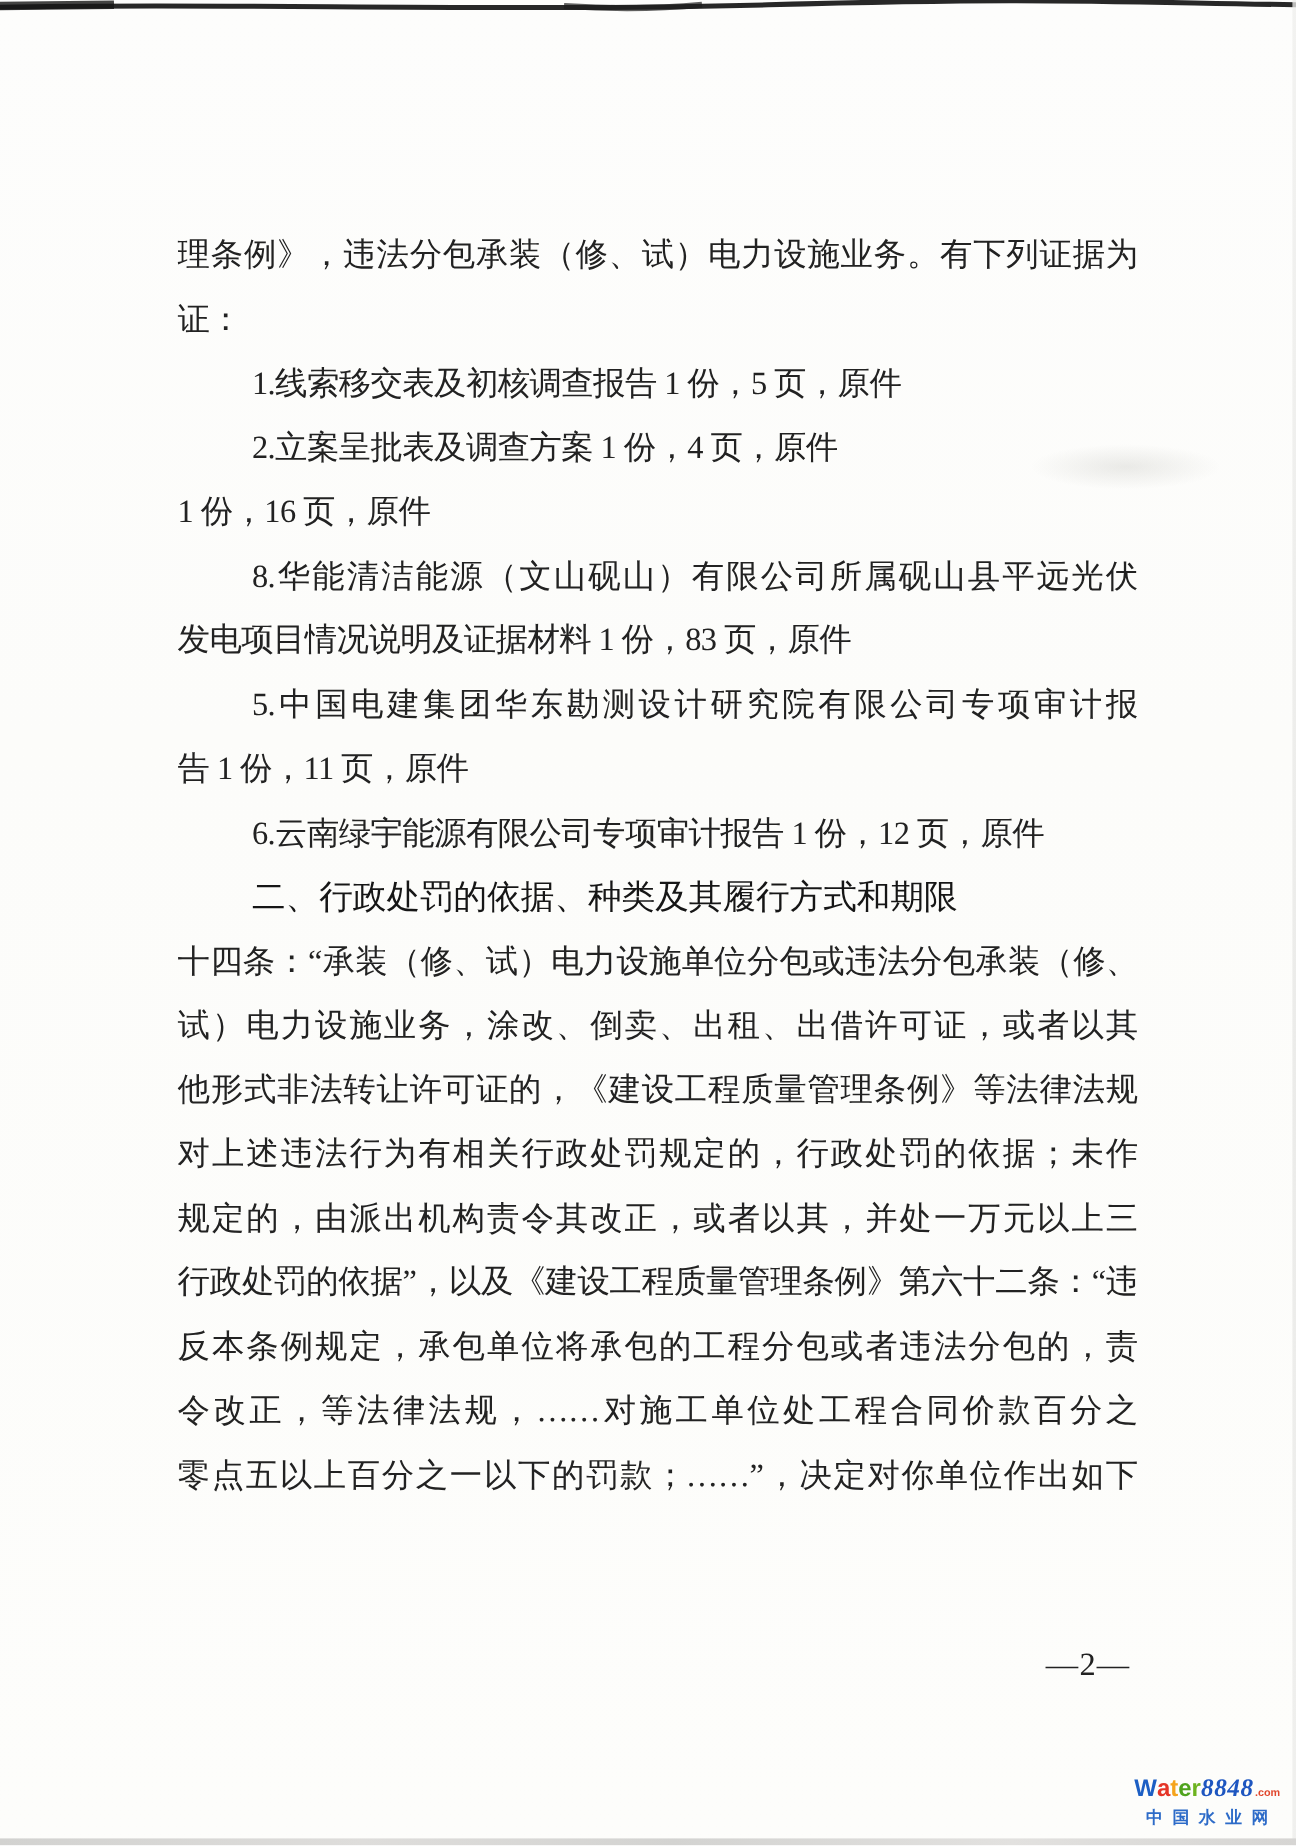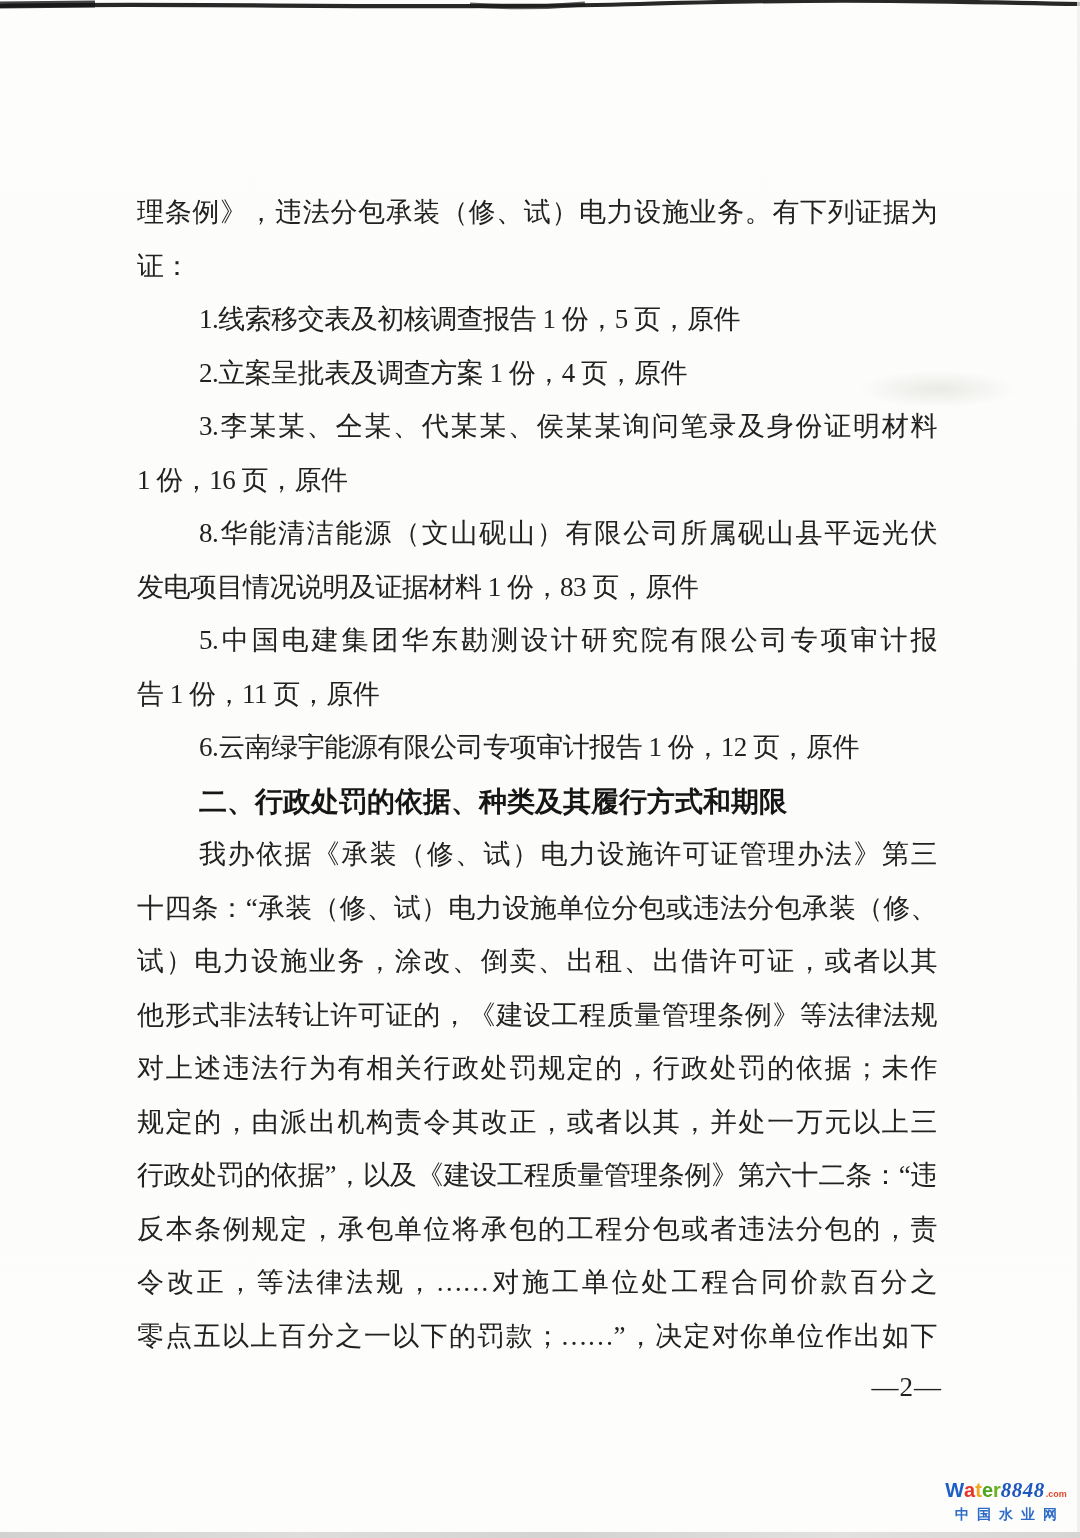--- a/index.html
+++ b/index.html
@@ -21,39 +21,39 @@
   }
   .bottom-edge {
     position: absolute; bottom: 0; left: 0; right: 0; height: 6px;
     background: linear-gradient(90deg, #d2d2d0, #dedddb 28%, #d3d3d1 52%, #e2e1df 78%, #d6d5d3);
   }
   .smudge {
     position: absolute; left: 858px; top: 370px; width: 160px; height: 38px;
     background: radial-gradient(ellipse at center, rgba(158,158,150,.20), rgba(158,158,150,0) 70%);
   }
   
-  .content { position: absolute; left: 137px; top: 186px; width: 800px; }
+  .content { position: absolute; left: 148px; top: 186px; width: 800px; }
   .line {
     font-size: 27px;
     letter-spacing: -0.5px;
     line-height: 53.5px;
     height: 53.5px;
     overflow: hidden;
     white-space: nowrap;
     word-break: break-all;
   }
   .line.fill {
     white-space: normal;
     text-align: justify;
     text-align-last: justify;
   }
   .line.ind { padding-left: 62px; }
   .line.heading {
     font-family: "Liberation Sans", "DejaVu Sans", sans-serif;
-    font-weight: 700;
+    font-weight: 400;
     font-size: 28px;
     letter-spacing: 0;
     color: #161616;
   }
   .page-number {
     position: absolute;
     right: 138px;
     top: 1372px;
     font-size: 27px;
     letter-spacing: 1px;
@@ -119,29 +119,27 @@
     <path d="M470,5 Q530,9 585,4" stroke="#1c1c1c" stroke-width="5" fill="none" opacity="0.7"></path>
   </svg>
   <div class="right-edge"></div>
   <div class="smudge"></div>
 
   <main class="content">
     <div class="line fill">理条例》，违法分包承装（修、试）电力设施业务。有下列证据为</div>
     <div class="line">证：</div>
     <div class="line ind">1.线索移交表及初核调查报告 1 份，5 页，原件</div>
     <div class="line ind">2.立案呈批表及调查方案 1 份，4 页，原件</div>
-    <div class="line ind fill">3.李某某、仝某、代某某、侯某某询问笔录及身份证明材料</div>
     <div class="line">1 份，16 页，原件</div>
     <div class="line ind fill">8.华能清洁能源（文山砚山）有限公司所属砚山县平远光伏</div>
     <div class="line">发电项目情况说明及证据材料 1 份，83 页，原件</div>
     <div class="line ind fill">5.中国电建集团华东勘测设计研究院有限公司专项审计报</div>
     <div class="line">告 1 份，11 页，原件</div>
     <div class="line ind">6.云南绿宇能源有限公司专项审计报告 1 份，12 页，原件</div>
     <div class="line ind heading">二、行政处罚的依据、种类及其履行方式和期限</div>
-    <div class="line ind fill">我办依据《承装（修、试）电力设施许可证管理办法》第三</div>
     <div class="line fill">十四条：“承装（修、试）电力设施单位分包或违法分包承装（修、</div>
     <div class="line fill">试）电力设施业务，涂改、倒卖、出租、出借许可证，或者以其</div>
     <div class="line fill">他形式非法转让许可证的，《建设工程质量管理条例》等法律法规</div>
     <div class="line fill">对上述违法行为有相关行政处罚规定的，行政处罚的依据；未作</div>
     <div class="line fill">规定的，由派出机构责令其改正，或者以其，并处一万元以上三</div>
     <div class="line fill">行政处罚的依据”，以及《建设工程质量管理条例》第六十二条：“违</div>
     <div class="line fill">反本条例规定，承包单位将承包的工程分包或者违法分包的，责</div>
     <div class="line fill">令改正，等法律法规，……对施工单位处工程合同价款百分之</div>
     <div class="line fill">零点五以上百分之一以下的罚款；……”，决定对你单位作出如下</div>
   </main>

